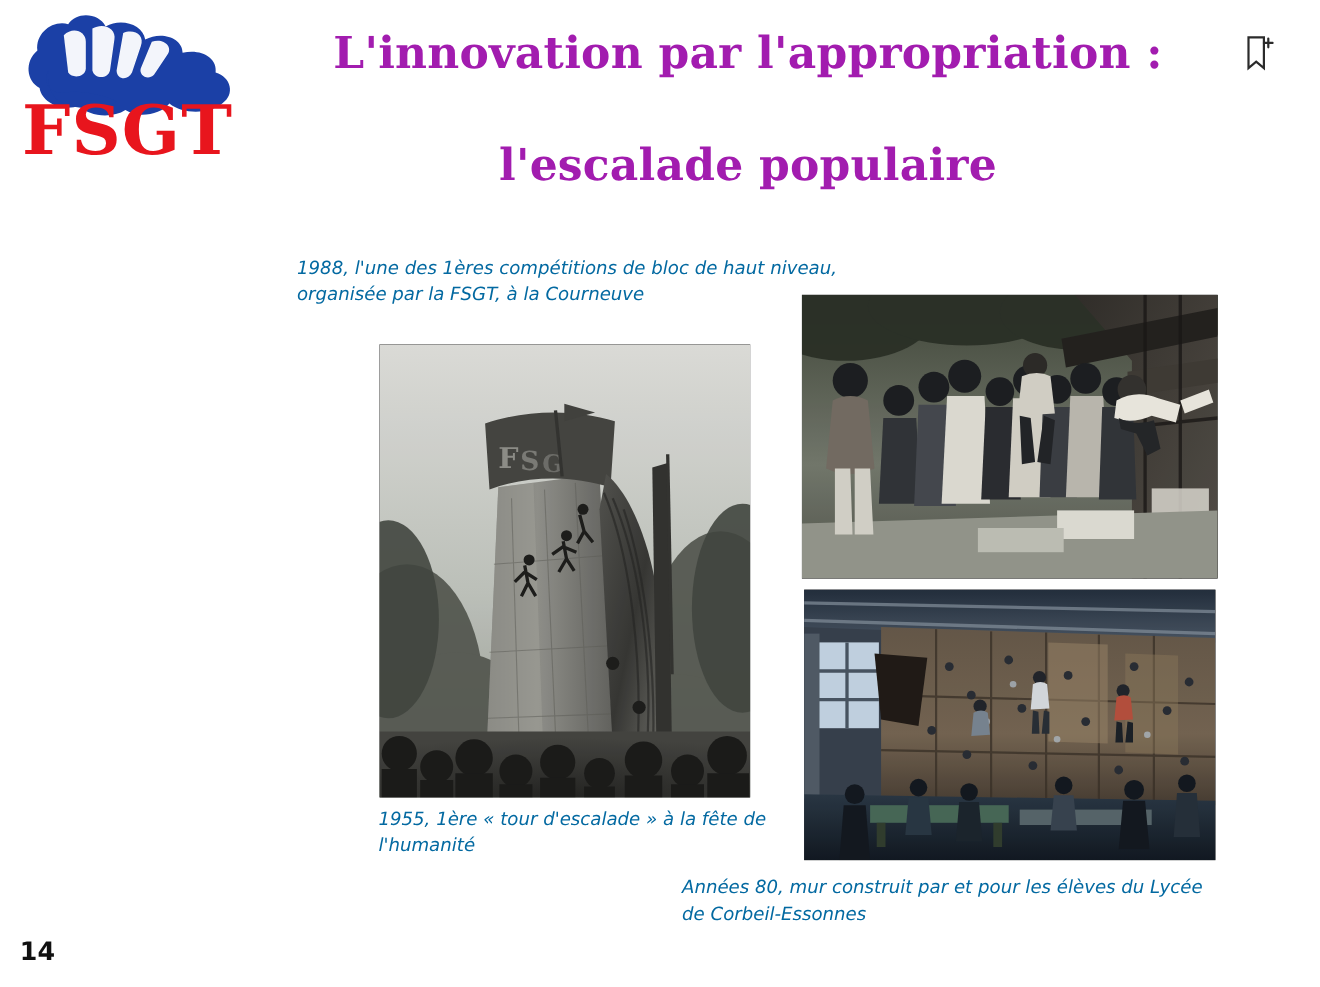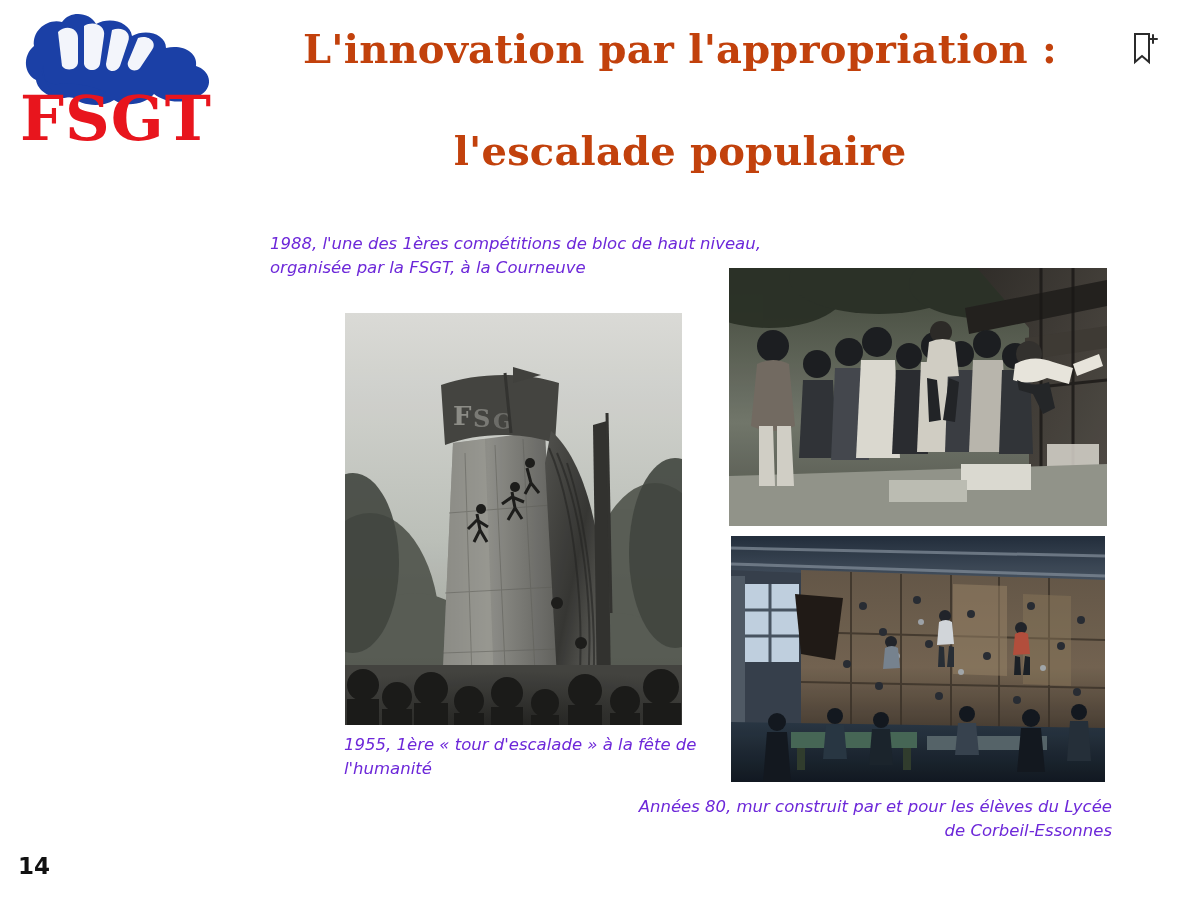--- a/index.html
+++ b/index.html
@@ -26,21 +26,21 @@
   }
   .logo svg { display:block; }
 
   
   .title {
     position: absolute;
     left: 240px;
     top: 22px;
     width: 880px;
     text-align: center;
-    color: #c2410c;
+    color: #a21caf;
     font-family: "DejaVu Serif", serif;
     font-weight: bold;
     font-size: 40px;
     line-height: 1.35;
     letter-spacing: 0.2px;
   }
   .title .line2 { display:block;margin-top:48px; }
 
   
   .bookmark-icon {
@@ -51,26 +51,26 @@
     height: 34px;
   }
 
   
   .caption {
     position: absolute;
     font-family: "DejaVu Sans", sans-serif;
     font-style: italic;
     font-size: 16.5px;
     line-height: 1.45;
-    color: #6d28d9;
+    color: #0369a1;
     white-space: pre-line;
   }
   #cap-1988 { left: 270px; top: 232px; width: 540px; }
   #cap-1955 { left: 344px; top: 733px; width: 420px; }
-  #cap-80   { left: 620px; top: 795px; width: 492px; text-align: right; }
+  #cap-80   { left: 620px; top: 795px; width: 492px; }
 
   
   .photo {
     position: absolute;
     overflow: hidden;
     background: #2c2c2c;
   }
   #photo-tour   { left: 345px; top: 313px; width: 337px; height: 412px; }
   #photo-bloc   { left: 729px; top: 268px; width: 378px; height: 258px; }
   #photo-mur    { left: 731px; top: 536px; width: 374px; height: 246px; }

